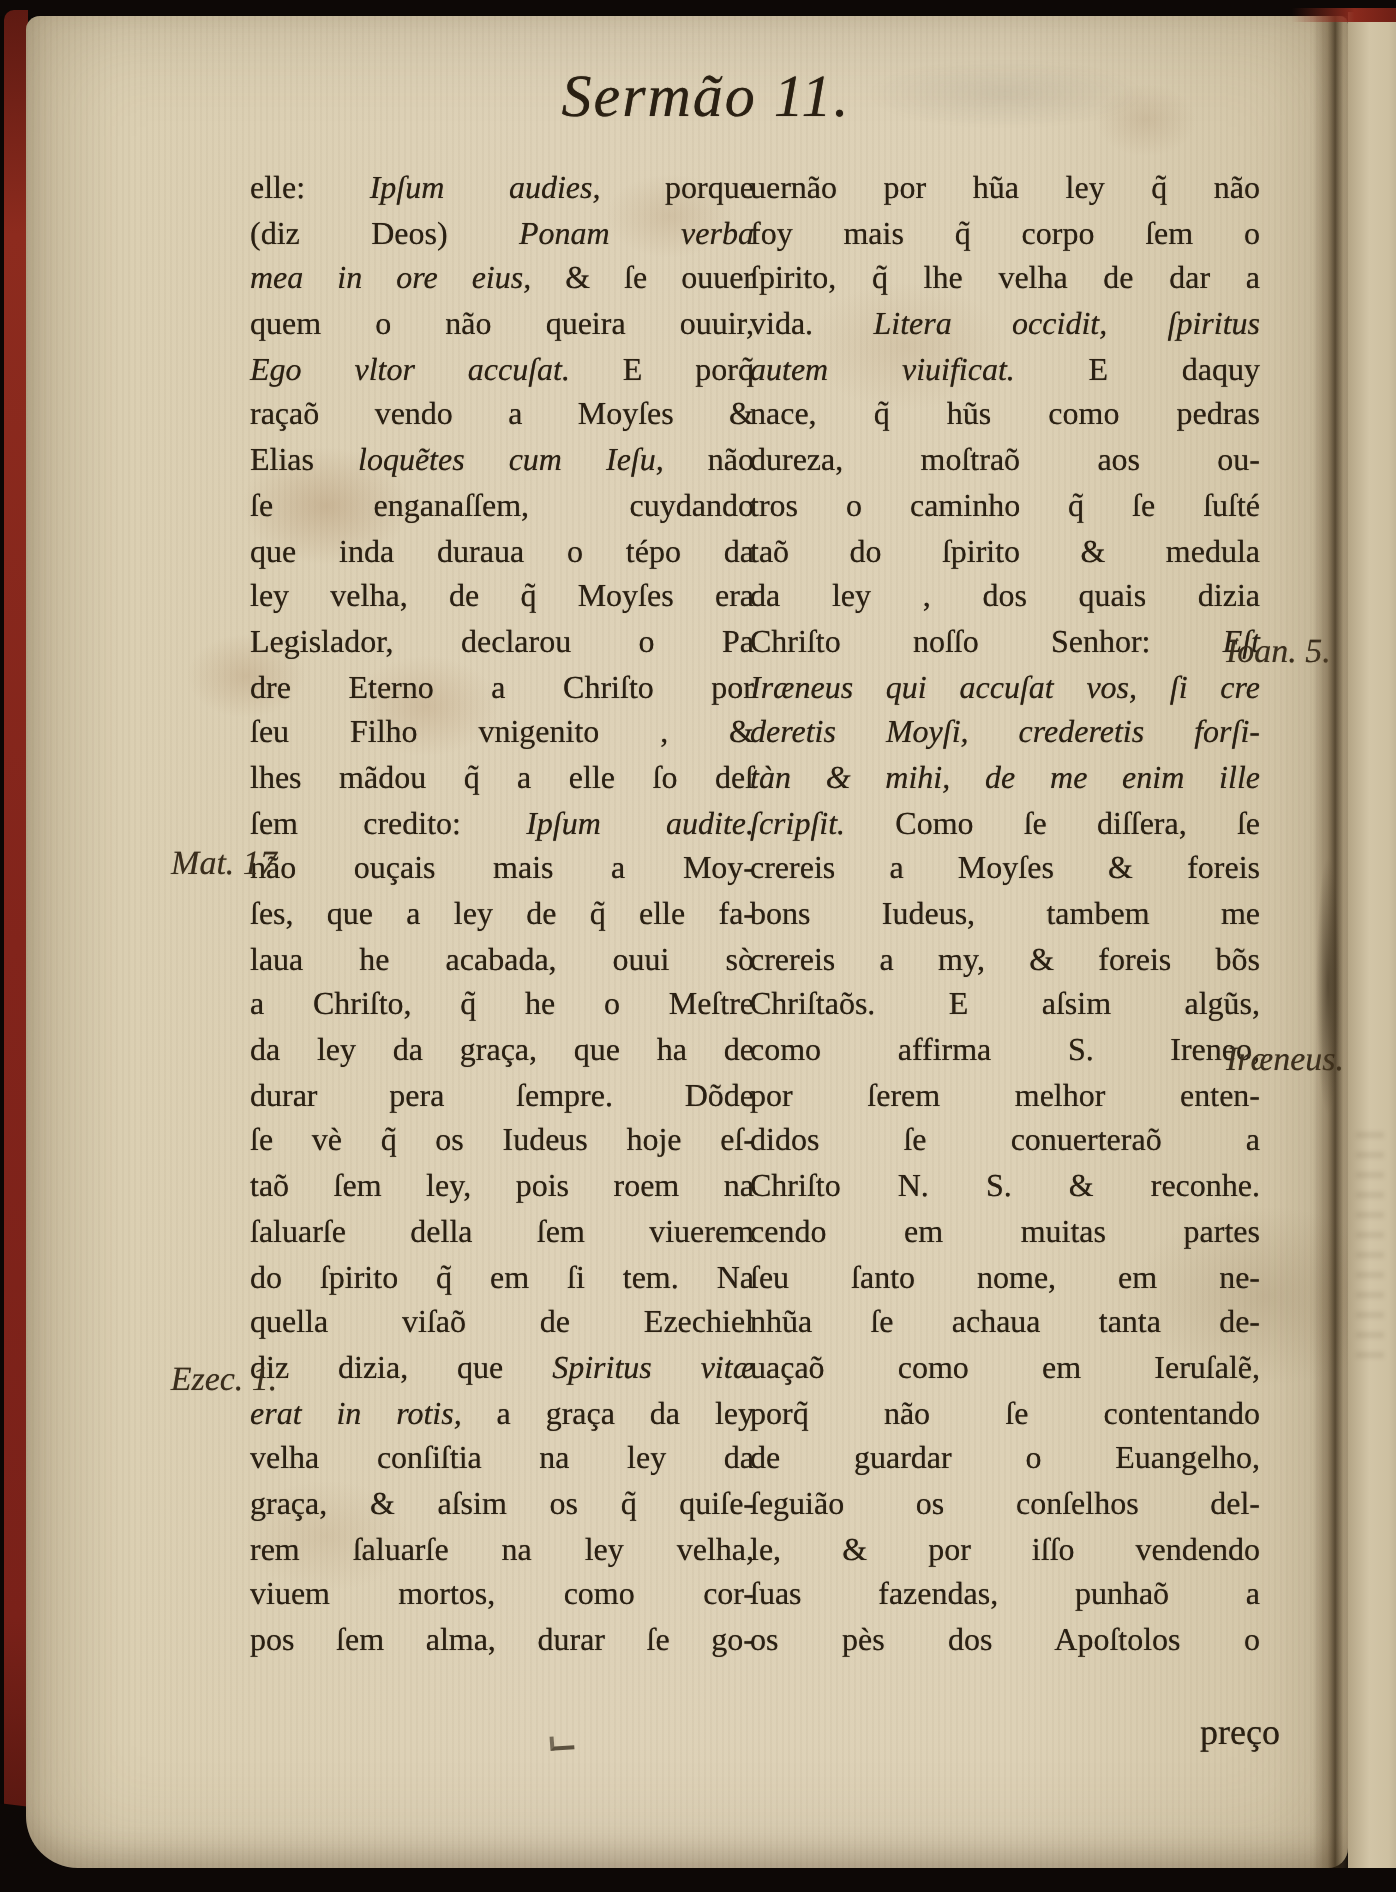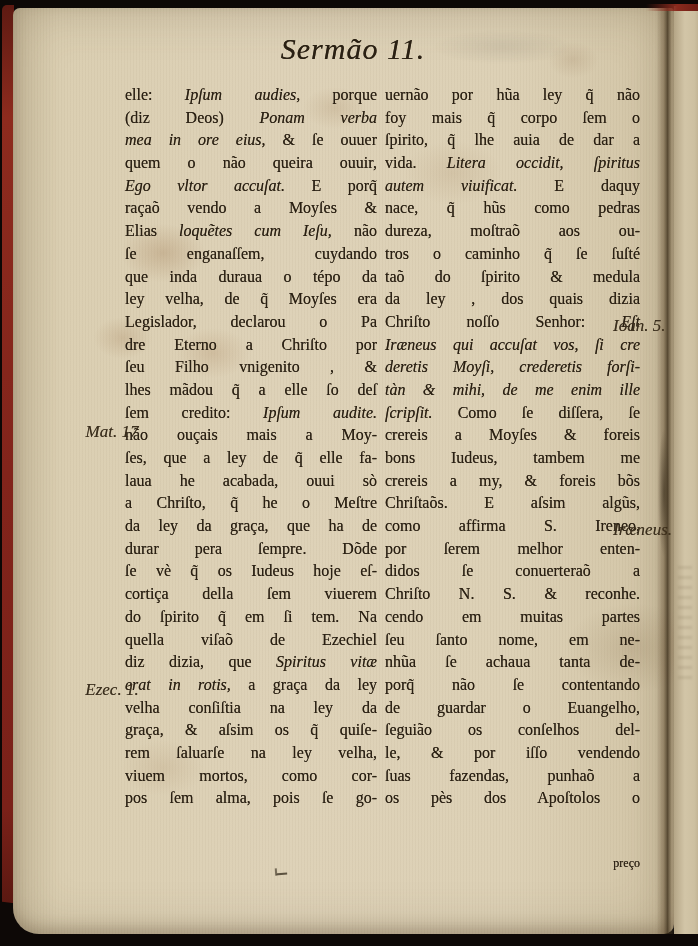--- a/index.html
+++ b/index.html
@@ -68,29 +68,29 @@
     text-align:center;font-style:italic;font-size:30px;color:var(--ink);
     letter-spacing:1px;text-shadow:0 0 .4px rgba(42,32,19,.8);
   }
   
   .col{
     position:absolute;top:76px;color:var(--ink);
     font-size:16px;line-height:22.7px;
     text-shadow:0 0 .4px rgba(42,32,19,.7);
   }
   .col-left{left:112px;width:252px;}
-  .col-right{left:372px;width:255px;}
+  .col-right{left:362px;width:255px;}
   .line{
     height:22.7px;white-space:nowrap;
     text-align:justify;text-align-last:justify;
   }
   .line .it{font-style:italic;}
   .catchword{
     position:absolute;left:372px;top:848px;width:255px;
-    text-align:right;font-size:12px;color:var(--ink);
+    text-align:right;font-size:18px;color:var(--ink);
     text-shadow:0 0 .4px rgba(42,32,19,.7);
   }
   
   .note{
     position:absolute;font-style:italic;font-size:17px;color:#3a2e1d;
     white-space:nowrap;text-shadow:0 0 .4px rgba(58,46,29,.6);
   }
   .note.side-left{left:58px;width:82px;text-align:center;}
   .note.side-right{left:600px;width:90px;text-align:left;}
   .ink-mark{
@@ -132,35 +132,36 @@
         <div class="line"><span>ſeu Filho vnigenito , &amp;</span></div>
         <div class="line"><span>lhes mãdou q̃ a elle ſo deſ</span></div>
         <div class="line"><span>ſem credito: </span><span class="it">Ipſum audite.</span></div>
         <div class="line"><span>não ouçais mais a Moy-</span></div>
         <div class="line"><span>ſes, que a ley de q̃ elle fa-</span></div>
         <div class="line"><span>laua he acabada, ouui sò</span></div>
         <div class="line"><span>a Chriſto, q̃ he o Meſtre</span></div>
         <div class="line"><span>da ley da graça, que ha de</span></div>
         <div class="line"><span>durar pera ſempre. Dõde</span></div>
         <div class="line"><span>ſe vè q̃ os Iudeus hoje eſ-</span></div>
-        <div class="line"><span>cortiça della ſem viuerem</span></div>
+        <div class="line"><span>taõ ſem ley, pois roem na</span></div>
+        <div class="line"><span>ſaluarſe della ſem viuerem</span></div>
         <div class="line"><span>do ſpirito q̃ em ſi tem. Na</span></div>
         <div class="line"><span>quella viſaõ de Ezechiel</span></div>
         <div class="line"><span>diz dizia, que </span><span class="it">Spiritus vitæ</span></div>
         <div class="line"><span class="it">erat in rotis,</span><span> a graça da ley</span></div>
         <div class="line"><span>velha conſiſtia na ley da</span></div>
         <div class="line"><span>graça, &amp; aſsim os q̃ quiſe-</span></div>
         <div class="line"><span>rem ſaluarſe na ley velha,</span></div>
         <div class="line"><span>viuem mortos, como cor-</span></div>
-        <div class="line"><span>pos ſem alma, pois ſe go-</span></div>
+        <div class="line"><span>pos ſem alma, durar ſe go-</span></div>
       </div>
     <div class="col col-right" id="col-right">
         <div class="line"><span>uernão por hũa ley q̃ não</span></div>
         <div class="line"><span>foy mais q̃ corpo ſem o</span></div>
-        <div class="line"><span>ſpirito, q̃ lhe auia de dar a</span></div>
+        <div class="line"><span>ſpirito, q̃ lhe velha de dar a</span></div>
         <div class="line"><span>vida. </span><span class="it">Litera occidit, ſpiritus</span></div>
         <div class="line"><span class="it">autem viuificat.</span><span> E daquy</span></div>
         <div class="line"><span>nace, q̃ hũs como pedras</span></div>
         <div class="line"><span>dureza, moſtraõ aos ou-</span></div>
         <div class="line"><span>tros o caminho q̃ ſe ſuſté</span></div>
         <div class="line"><span>taõ do ſpirito &amp; medula</span></div>
         <div class="line"><span>da ley , dos quais dizia</span></div>
         <div class="line"><span>Chriſto noſſo Senhor: </span><span class="it">Eſt</span></div>
         <div class="line"><span class="it">Iræneus qui accuſat vos, ſi cre</span></div>
         <div class="line"><span class="it">deretis Moyſi, crederetis forſi-</span></div>
@@ -170,20 +171,21 @@
         <div class="line"><span>bons Iudeus, tambem me</span></div>
         <div class="line"><span>crereis a my, &amp; foreis bõs</span></div>
         <div class="line"><span>Chriſtaõs. E aſsim algũs,</span></div>
         <div class="line"><span>como affirma S. Ireneo,</span></div>
         <div class="line"><span>por ſerem melhor enten-</span></div>
         <div class="line"><span>didos ſe conuerteraõ a</span></div>
         <div class="line"><span>Chriſto N. S. &amp; reconhe.</span></div>
         <div class="line"><span>cendo em muitas partes</span></div>
         <div class="line"><span>ſeu ſanto nome, em ne-</span></div>
         <div class="line"><span>nhũa ſe achaua tanta de-</span></div>
+        <div class="line"><span>uaçaõ como em Ieruſalẽ,</span></div>
         <div class="line"><span>porq̃ não ſe contentando</span></div>
         <div class="line"><span>de guardar o Euangelho,</span></div>
         <div class="line"><span>ſeguião os conſelhos del-</span></div>
         <div class="line"><span>le, &amp; por iſſo vendendo</span></div>
         <div class="line"><span>ſuas fazendas, punhaõ a</span></div>
         <div class="line"><span>os pès dos Apoſtolos o</span></div>
       </div>
 
     <div class="catchword">preço</div>
 

